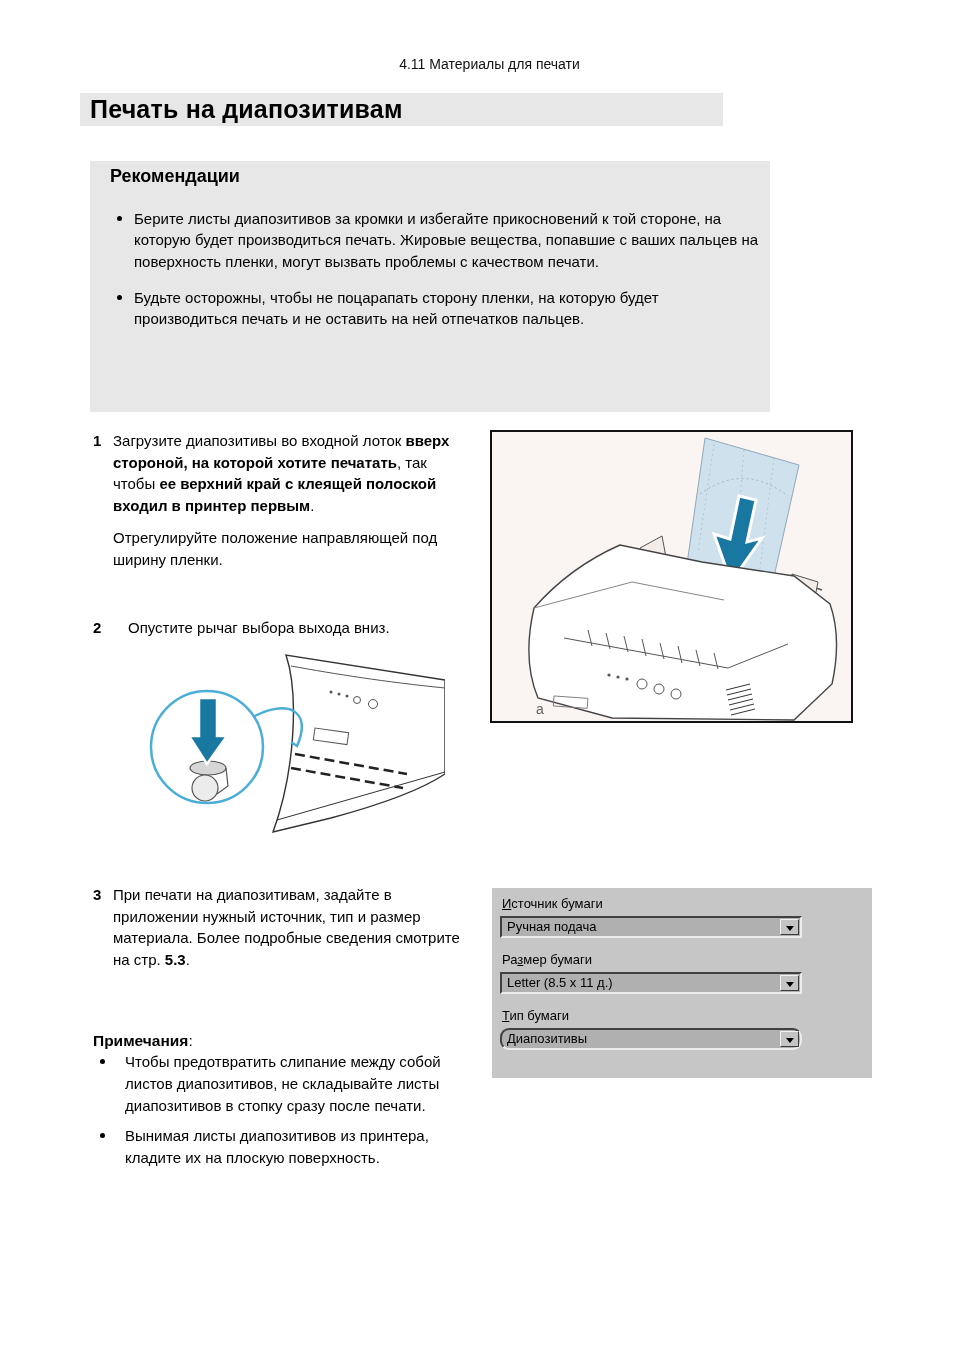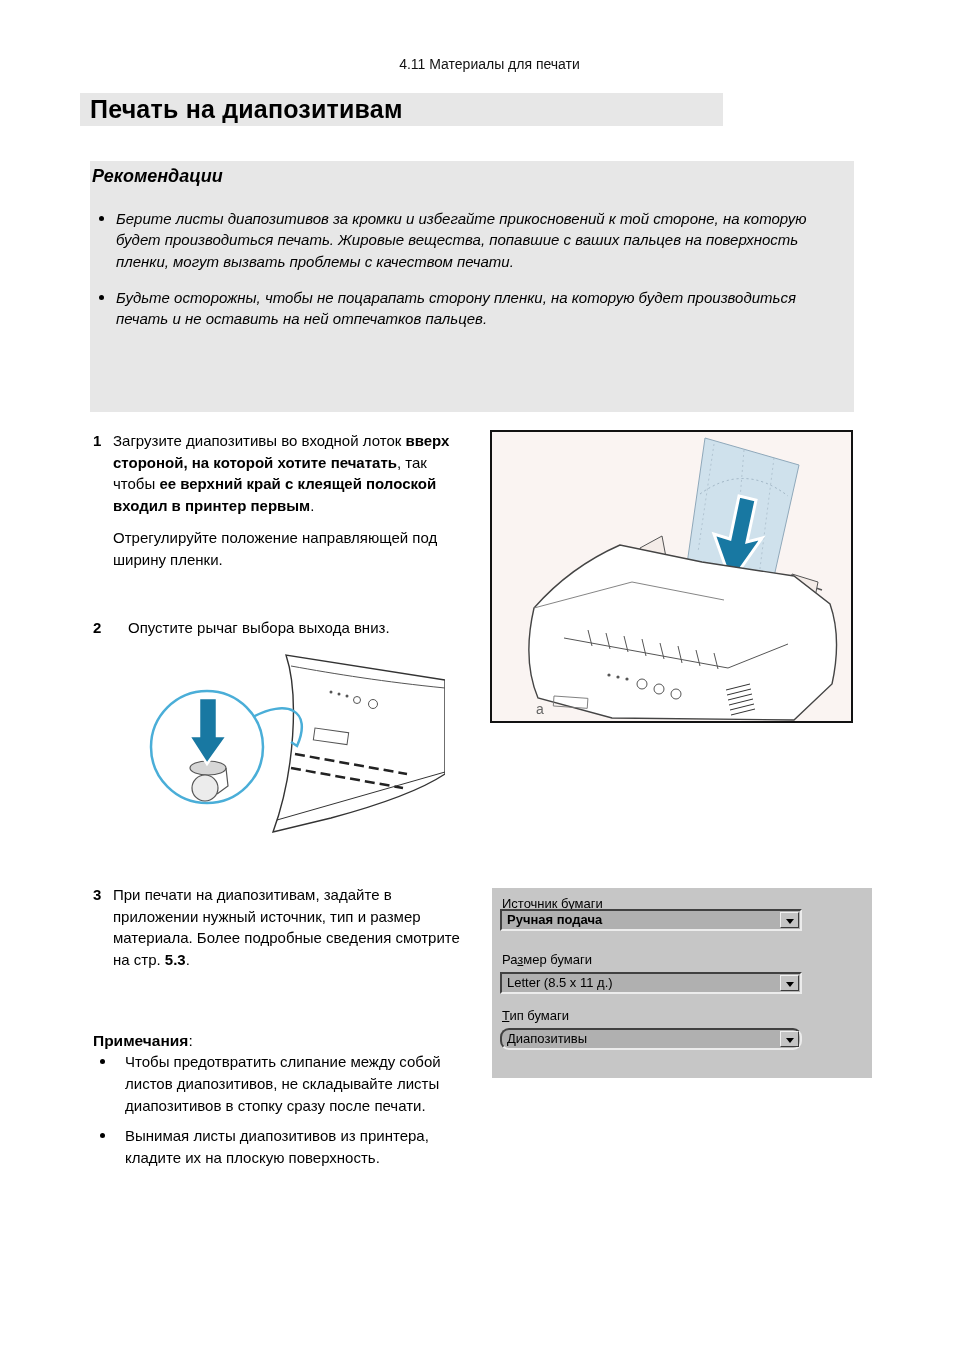--- a/index.html
+++ b/index.html
@@ -20,24 +20,23 @@
 
   .title-bar {
     left:80px; top:93px; width:643px; height:33px;
     background:#e7e7e7;
     font-size:25px; font-weight:bold;
     line-height:33px; padding-left:10px;
     letter-spacing:0.2px;
   }
 
   .rec-section {
-    left:90px; top:161px; width:764px; height:251px;
+    left:90px; top:161px; width:680px; height:251px;
     background:#e7e7e7;
-    padding:5px 8px 0 2px;
-    font-style:italic;
+    padding:5px 8px 0 20px;
   }
   .rec-heading { font-size:18px; font-weight:bold; margin-bottom:21px; }
   .bullet-row { display:flex; margin-bottom:15px; padding-left:7px; }
   .bullet-dot {
     width:5px; height:5px; border-radius:50%; background:#000;
     margin-top:8px; margin-right:12px; flex:none;
   }
   .bullet-text { font-size:15px; line-height:21.3px; }
 
   .step { display:flex; font-size:15px; line-height:21.7px; }
@@ -192,21 +191,21 @@
 </div>
 
 <div class="abs step step3">
   <div class="step-num">3</div>
   <div class="step-body"><span>При печати на диапозитивам, задайте в приложении нужный источник, тип и размер материала. Более подробные сведения смотрите на стр. </span><b>5.3</b><span>.</span></div>
 </div>
 
 <div class="abs dialog-figure">
 
   <div class="dlg-label" style="top:8px;"><span></span><span class="accel">И</span><span>сточник бумаги</span></div>
-  <div class="combo" style="top:21px;font-weight:bold;">
+  <div class="combo" style="top:28px;">
     <span class="combo-value">Ручная подача</span>
     <span class="combo-btn">
         <span class="tri"></span>
       </span>
   </div>
 
   <div class="dlg-label" style="top:64px;"><span>Ра</span><span class="accel">з</span><span>мер бумаги</span></div>
   <div class="combo" style="top:84px;">
     <span class="combo-value">Letter (8.5 x 11 д.)</span>
     <span class="combo-btn">

